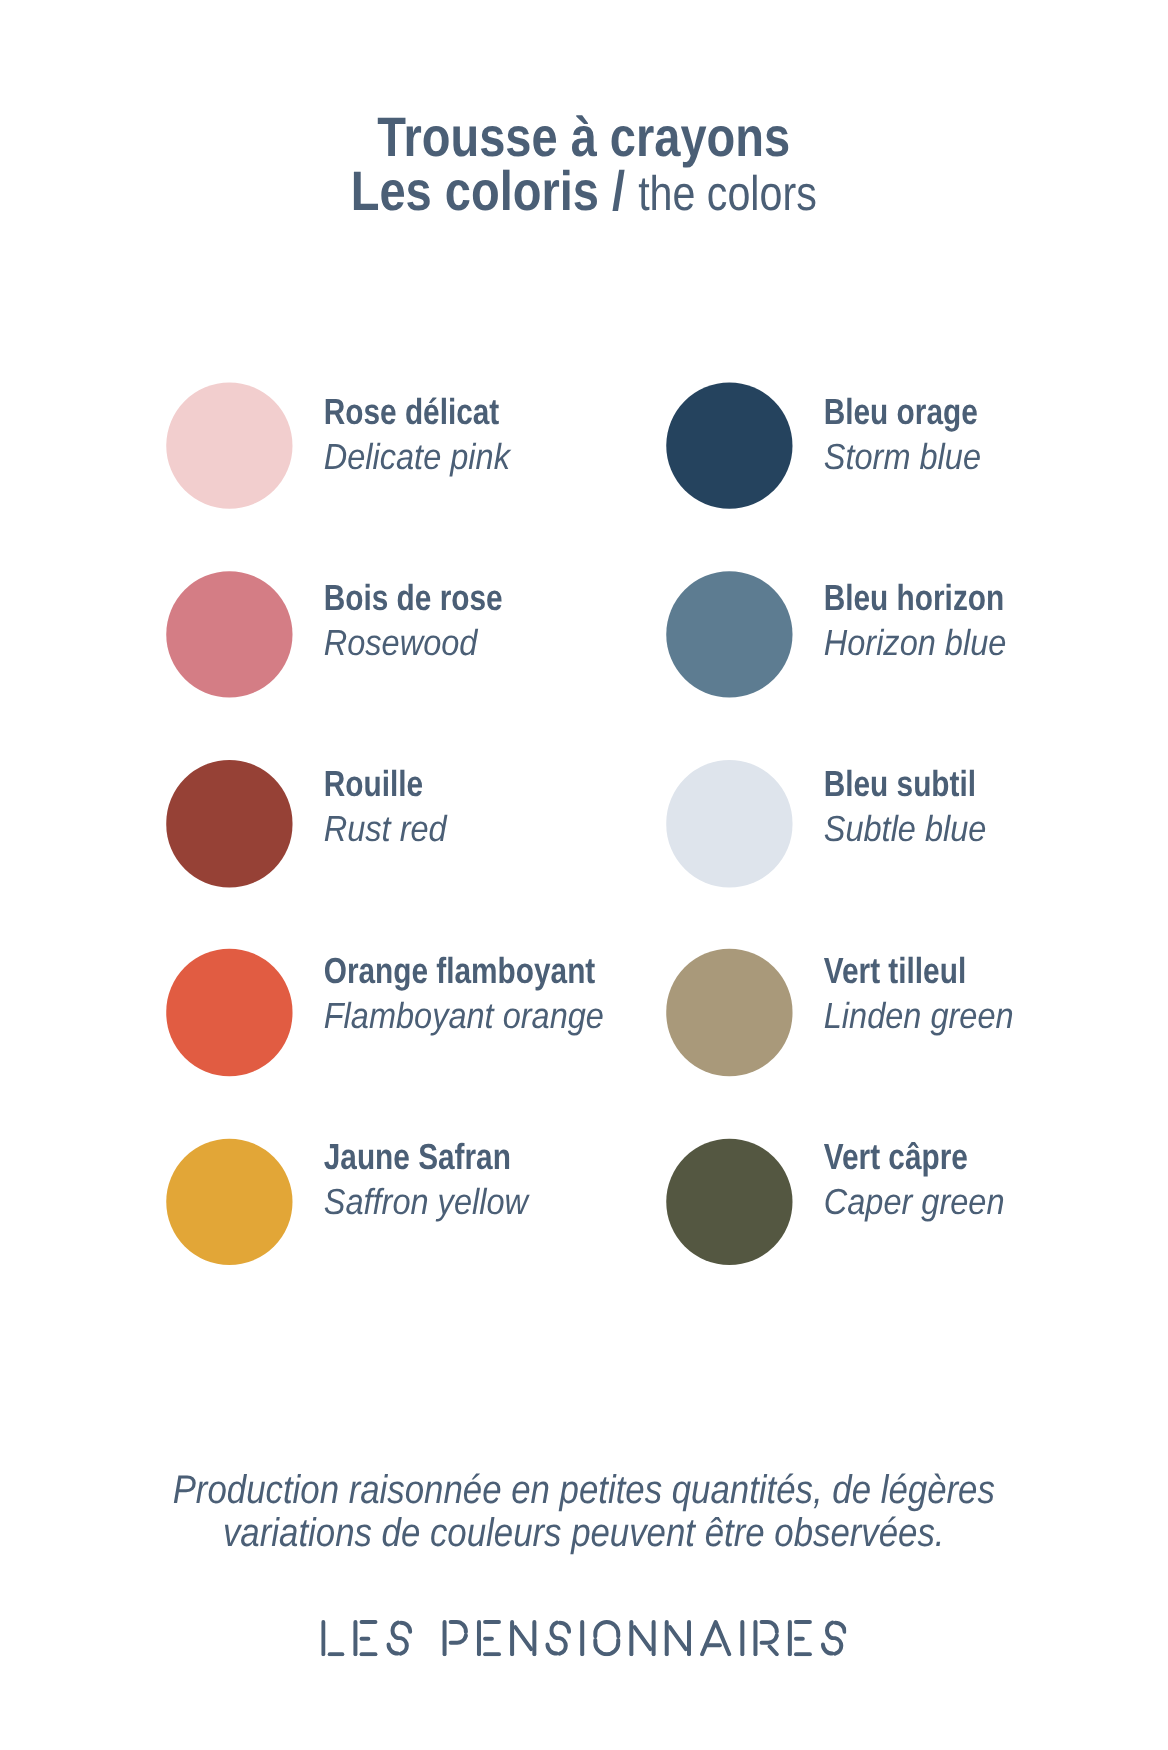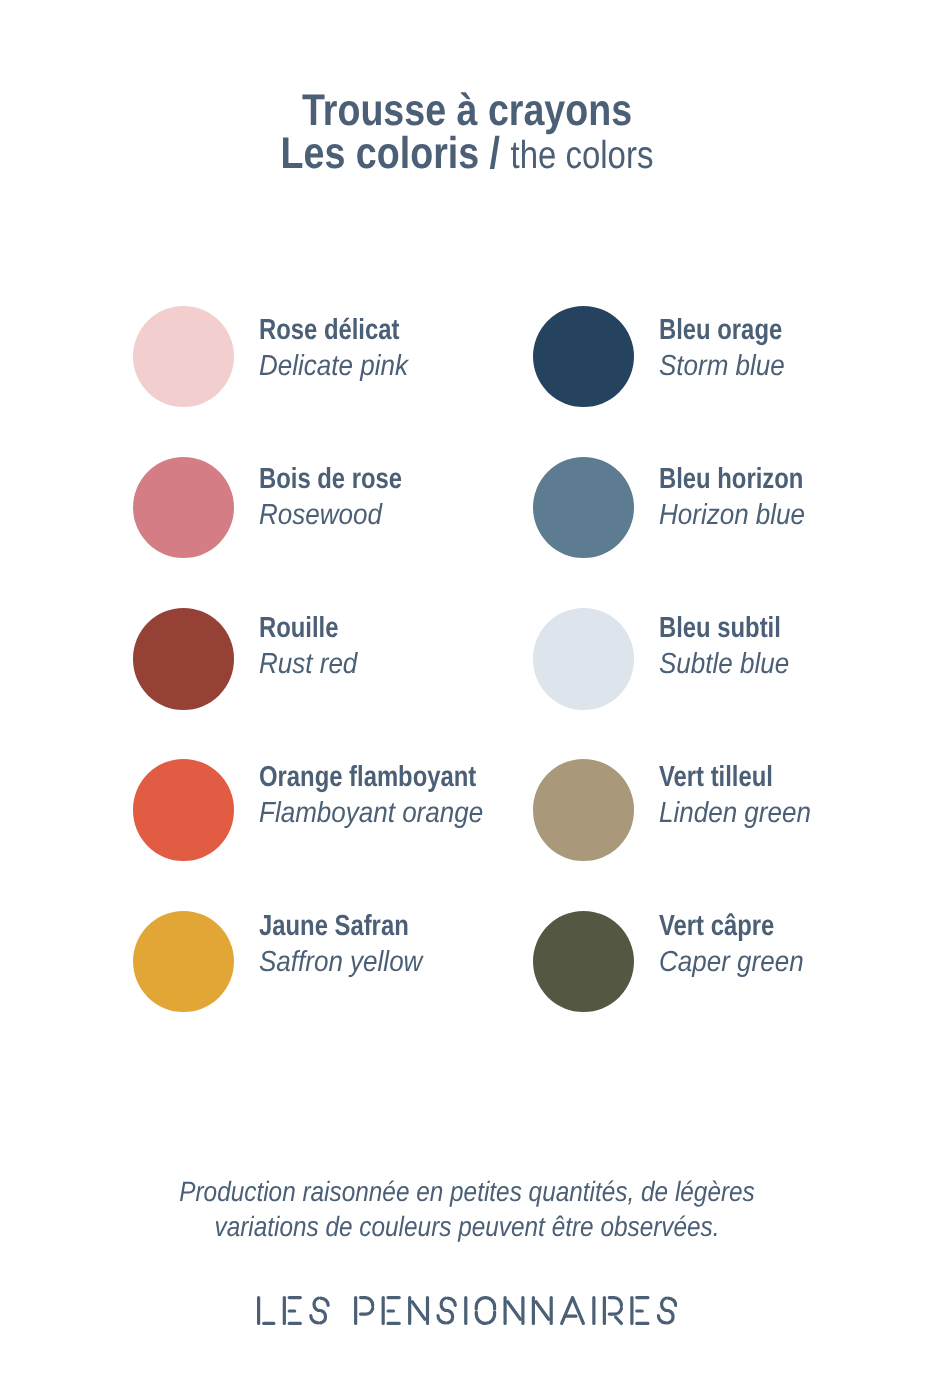--- a/index.html
+++ b/index.html
@@ -22,21 +22,21 @@
   .item{position:absolute;}
   .dot{position:absolute;left:0;top:0;width:101.5px;height:101.5px;border-radius:50%;}
   .labels{position:absolute;left:126px;top:10px;}
   .fr{font-size:29px;font-weight:bold;line-height:29px;white-space:nowrap;
       transform:scaleX(0.822);transform-origin:left center;position:absolute;top:0;left:0;}
   .en{font-size:29px;font-style:italic;font-weight:normal;line-height:29px;white-space:nowrap;
       transform:scaleX(0.897);transform-origin:left center;position:absolute;top:36px;left:0;}
 
   
   .note{position:absolute;left:0;width:934px;text-align:center;font-style:italic;
-        font-size:28px;line-height:35px;}
+        font-size:32px;line-height:35px;}
   .note > div{transform:scaleX(0.87);transform-origin:467px 50%;}
   .brand{position:absolute;left:0;width:934px;text-align:center;}
   .brand svg{display:block;margin:0 auto;}
 </style>
 </head>
 <body>
 
 <div class="page">
 
   <div class="title" style="top:89px;">

